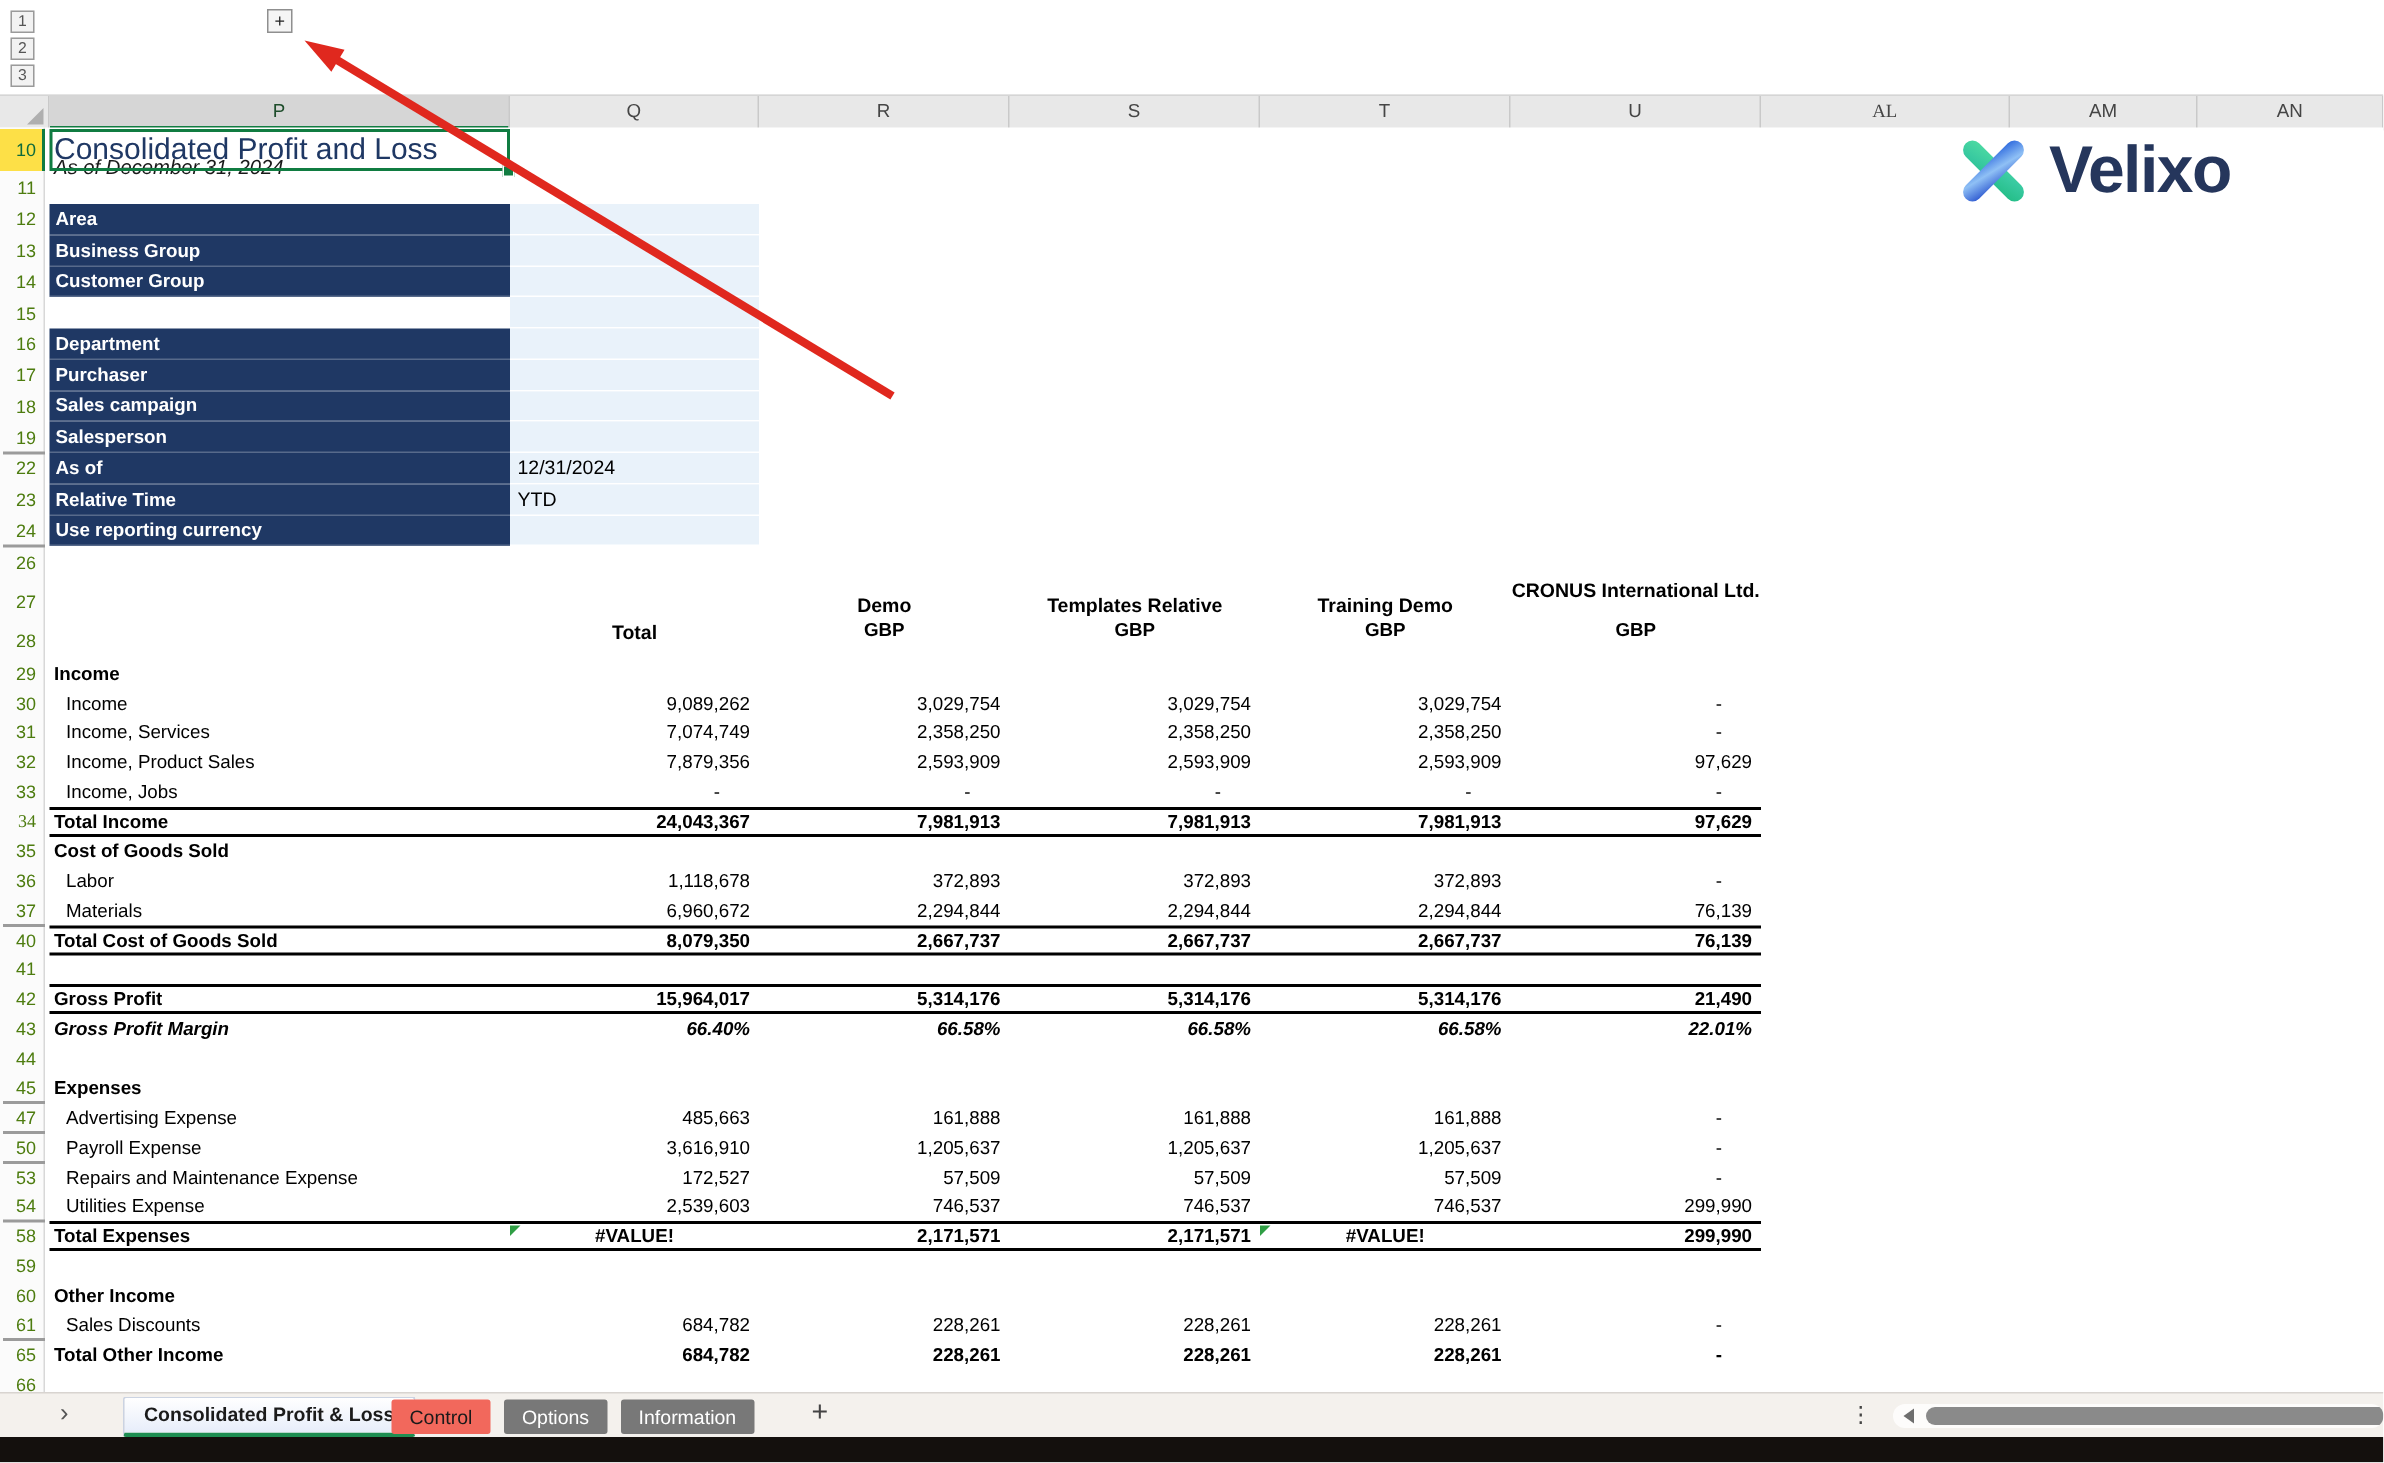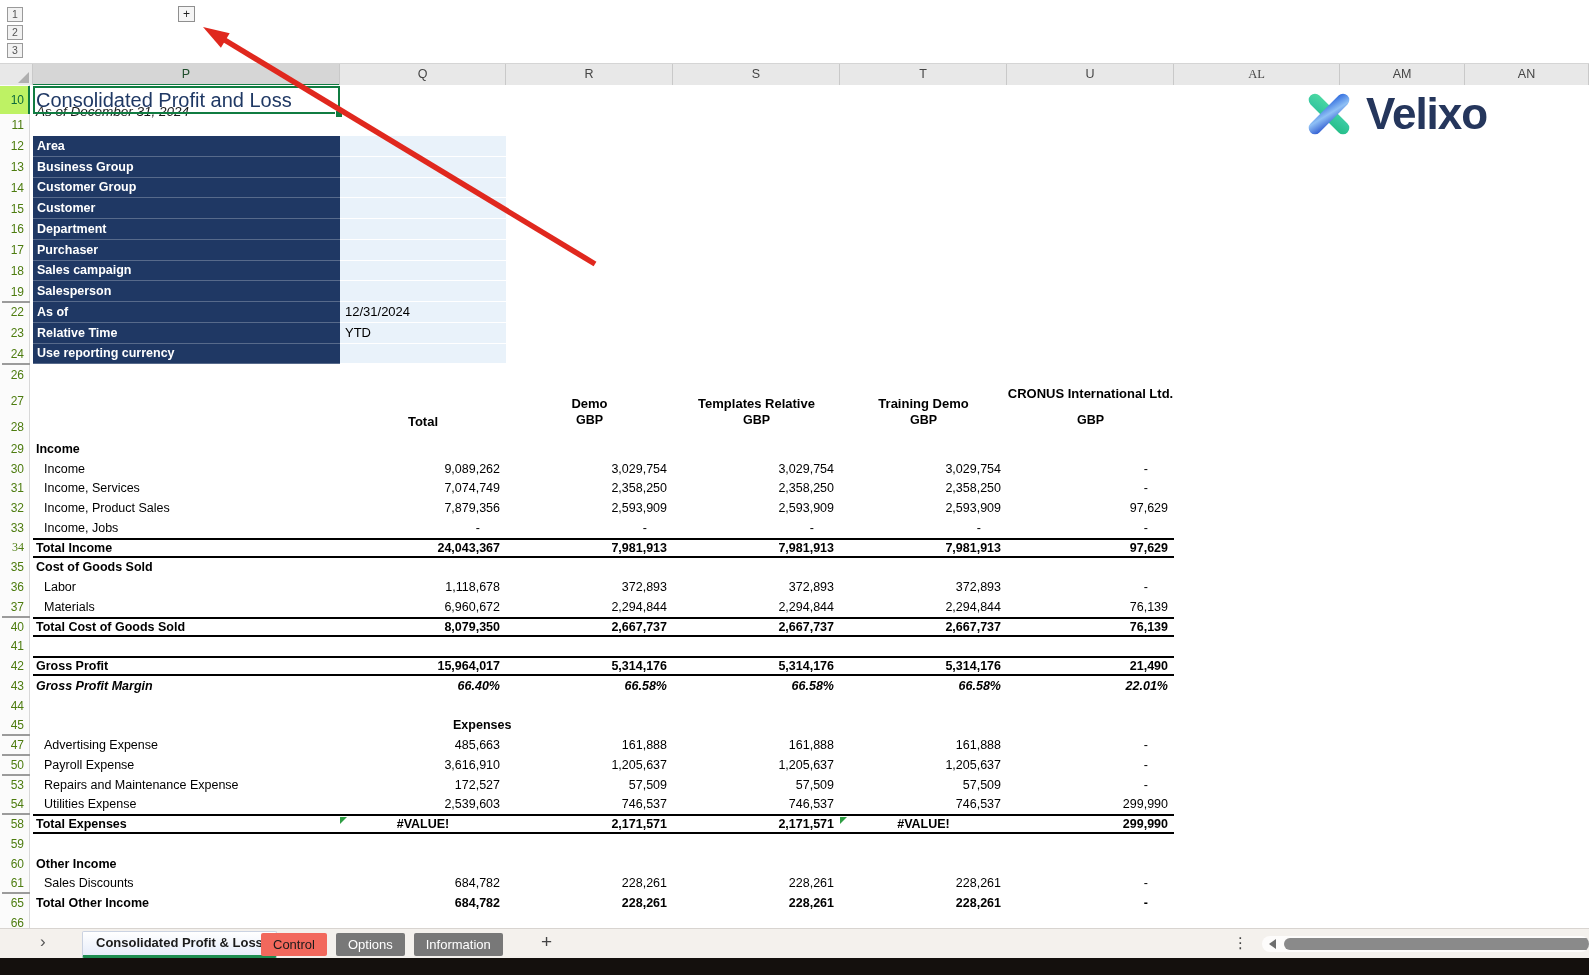--- a/index.html
+++ b/index.html
@@ -18,21 +18,21 @@
   .corner::after{content:'';position:absolute;right:3px;bottom:3px;width:0;height:0;
         border-bottom:11px solid #AFAFAF;border-left:11px solid transparent;}
   .colcell{position:absolute;top:0;height:22px;line-height:21px;text-align:center;font-size:12.5px;color:#454545;
         border-right:1px solid #C9C9C9;box-sizing:border-box;cursor:pointer;}
   .colcell.sel{background:#D6D6D6;color:#1E4D2B;box-shadow:inset 0 -2px 0 #107C41;}
   
   .sheet{position:absolute;left:0;top:85px;width:1589px;height:843px;background:#fff;overflow:hidden;}
   .gutter{position:absolute;left:0;top:0;bottom:0;width:30px;background:#FBFBFB;border-right:1px solid #D8D8D8;box-sizing:border-box;}
   .rownum{position:absolute;left:0;width:30px;box-sizing:border-box;padding-right:6px;text-align:right;
         font-size:12px;color:#4d7c0f;display:flex;align-items:center;justify-content:flex-end;cursor:pointer;}
-  .rownum.active{color:#0E6B3C;background:#bef264;box-shadow:inset -2px 0 0 #107C41;}
+  .rownum.active{color:#0E6B3C;background:#fde047;box-shadow:inset -2px 0 0 #107C41;}
   .rownum.gap::after{content:'';position:absolute;left:2px;right:0;bottom:-1px;height:2px;background:#9B9B9B;}
   .title-cell{position:absolute;left:36px;top:1px;width:420px;height:28px;line-height:28px;
         font-size:20px;color:#1F3864;white-space:nowrap;}
   .subtitle-cell{position:absolute;left:36px;top:16px;height:21px;line-height:21px;
         font-size:13.5px;font-style:italic;color:#1A1A1A;white-space:nowrap;}
   .sel-border{position:absolute;left:33px;top:1px;width:307px;height:28px;border:2px solid #107C41;
         box-sizing:border-box;pointer-events:none;z-index:6;}
   .fill-handle{position:absolute;left:335px;top:25px;width:6px;height:6px;background:#107C41;border:1px solid #fff;
         box-sizing:content-box;z-index:7;}
   .f-label{position:absolute;left:33px;width:307px;height:20.75px;background:#1F3864;color:#FFF;
@@ -177,21 +177,20 @@
         <rect x="3" y="23.5" width="54" height="13" rx="6.5" fill="url(#gBlue)" transform="rotate(-45 30 30)"></rect>
       </svg>
       <span class="logo-text">Velixo</span>
     </div>
   <div class="f-label" style="top: 51px;">Area</div>
       <div class="f-value" style="top: 51px;"></div>
       <div class="f-label" style="top: 71.75px;">Business Group</div>
       <div class="f-value" style="top: 71.75px;"></div>
       <div class="f-label" style="top: 92.5px;">Customer Group</div>
       <div class="f-value" style="top: 92.5px;"></div>
-      <div class="f-label" style="top: 113.25px;">Customer</div>
       <div class="f-value" style="top: 113.25px;"></div>
       <div class="f-label" style="top: 134px;">Department</div>
       <div class="f-value" style="top: 134px;"></div>
       <div class="f-label" style="top: 154.75px;">Purchaser</div>
       <div class="f-value" style="top: 154.75px;"></div>
       <div class="f-label" style="top: 175.5px;">Sales campaign</div>
       <div class="f-value" style="top: 175.5px;"></div>
       <div class="f-label" style="top: 196.25px;">Salesperson</div>
       <div class="f-value" style="top: 196.25px;"></div>
       <div class="f-label" style="top: 217px;">As of</div>
@@ -298,21 +297,21 @@
         <div class="tval" style="width: 167px;">21,490</div>
       </div>
       <div class="trow margin" style="top: 591px;">
         <div class="tlabel">Gross Profit Margin</div>
         <div class="tval" style="width: 166px;">66.40%</div>
         <div class="tval" style="width: 167px;">66.58%</div>
         <div class="tval" style="width: 167px;">66.58%</div>
         <div class="tval" style="width: 167px;">66.58%</div>
         <div class="tval" style="width: 167px;">22.01%</div>
       </div>
-      <div class="trow section" style="top: 630.5px; justify-content: center;">
+      <div class="trow section" style="top: 630.5px;">
         <div class="tlabel">Expenses</div>
       </div>
       <div class="trow item" style="top: 650.25px;">
         <div class="tlabel">Advertising Expense</div>
         <div class="tval" style="width: 166px;">485,663</div>
         <div class="tval" style="width: 167px;">161,888</div>
         <div class="tval" style="width: 167px;">161,888</div>
         <div class="tval" style="width: 167px;">161,888</div>
         <div class="tval dash" style="width: 167px;">-</div>
       </div>

